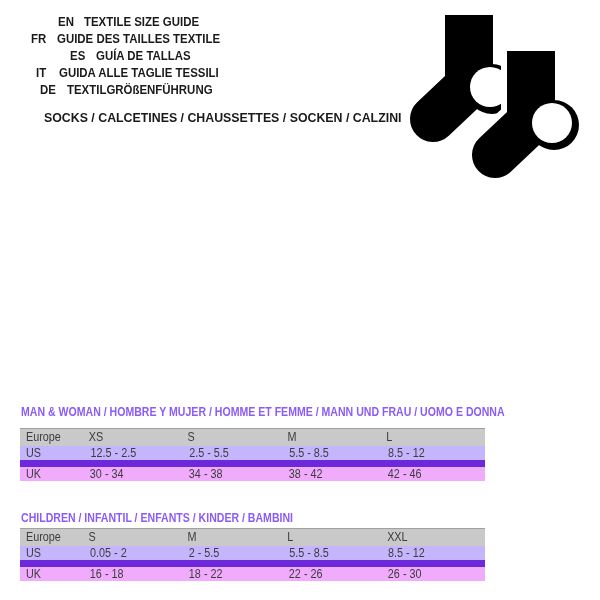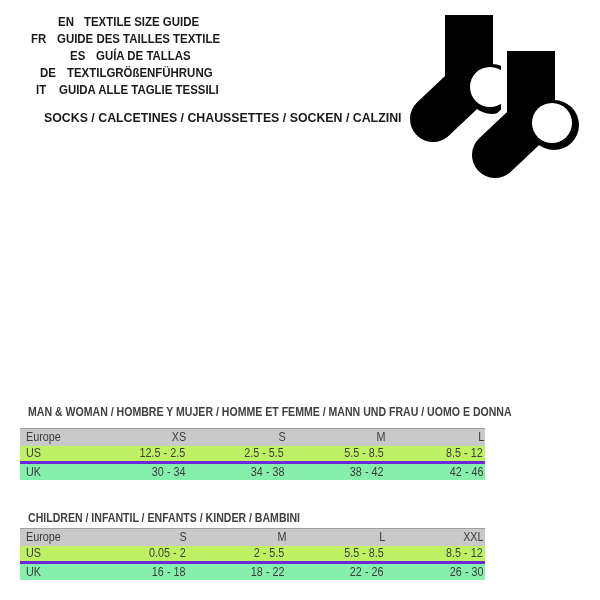--- a/index.html
+++ b/index.html
@@ -58,80 +58,80 @@
     position: absolute;
     left: 400px;
     top: 0px;
     width: 200px;
     height: 185px;
   }
 
   
   .section-title {
     position: absolute;
-    left: 28px;
+    left: 21px;
     font-size: 12px;
     font-weight: bold;
-    color: #404040;
+    color: #8b5cf6;
     line-height: 15px;
   }
   .section-title.t1 { top: 405px; }
   .section-title.t2 { top: 511px; }
 
   table.size-table {
     position: absolute;
     left: 20px;
     width: 465px;
     border-collapse: collapse;
     table-layout: fixed;
   }
   table.size-table.t1 { top: 428px; }
   table.size-table.t2 { top: 528px; }
 
   .size-table th, .size-table td {
     font-size: 12px;
     font-weight: normal;
     color: #3d3d3d;
     height: 17px;
-    text-align: right;
+    text-align: left;
     vertical-align: middle;
     overflow: hidden;
   }
   .size-table th:first-child, .size-table td:first-child {
     width: 68px;
     text-align: left;
     padding-left: 6px;
   }
   .size-table thead tr {
     background: #c9c9c9;
     border-top: 1px solid #a0a0a0;
   }
-  .size-table tbody tr.row-us { background: #bef264; border-bottom: 3px solid #6d28d9; }
-  .size-table tbody tr.row-uk { background: #86efac; }
+  .size-table tbody tr.row-us { background: #c4b5fd; border-bottom: 7px solid #6d28d9; }
+  .size-table tbody tr.row-uk { background: #f0abfc; }
   .size-table td:first-child .condc,
   .size-table th:first-child .condc { transform-origin: 0 50%; transform: scaleX(0.9); }
 </style>
 </head>
 <body>
 
 <div class="lang-block">
   <div class="lang-row">
     <span class="lang-code"><span class="cond">EN</span></span><span class="cond">TEXTILE SIZE GUIDE</span>
   </div>
   <div class="lang-row">
     <span class="lang-code"><span class="cond">FR</span></span><span class="cond">GUIDE DES TAILLES TEXTILE</span>
   </div>
   <div class="lang-row">
     <span class="lang-code"><span class="cond">ES</span></span><span class="cond">GUÍA DE TALLAS</span>
   </div>
   <div class="lang-row">
+    <span class="lang-code"><span class="cond">IT</span></span><span class="cond">GUIDA ALLE TAGLIE TESSILI</span>
+  </div>
+  <div class="lang-row">
     <span class="lang-code"><span class="cond">DE</span></span><span class="cond">TEXTILGRÖßENFÜHRUNG</span>
-  </div>
-  <div class="lang-row">
-    <span class="lang-code"><span class="cond">IT</span></span><span class="cond">GUIDA ALLE TAGLIE TESSILI</span>
   </div>
 </div>
 
 <div class="category-line">
   <span class="cond">SOCKS / CALCETINES / CHAUSSETTES / SOCKEN / CALZINI</span>
 </div>
 
 <div class="socks-icon-wrap">
   <svg width="200" height="185" viewBox="0 0 200 185" xmlns="http://www.w3.org/2000/svg">
 

